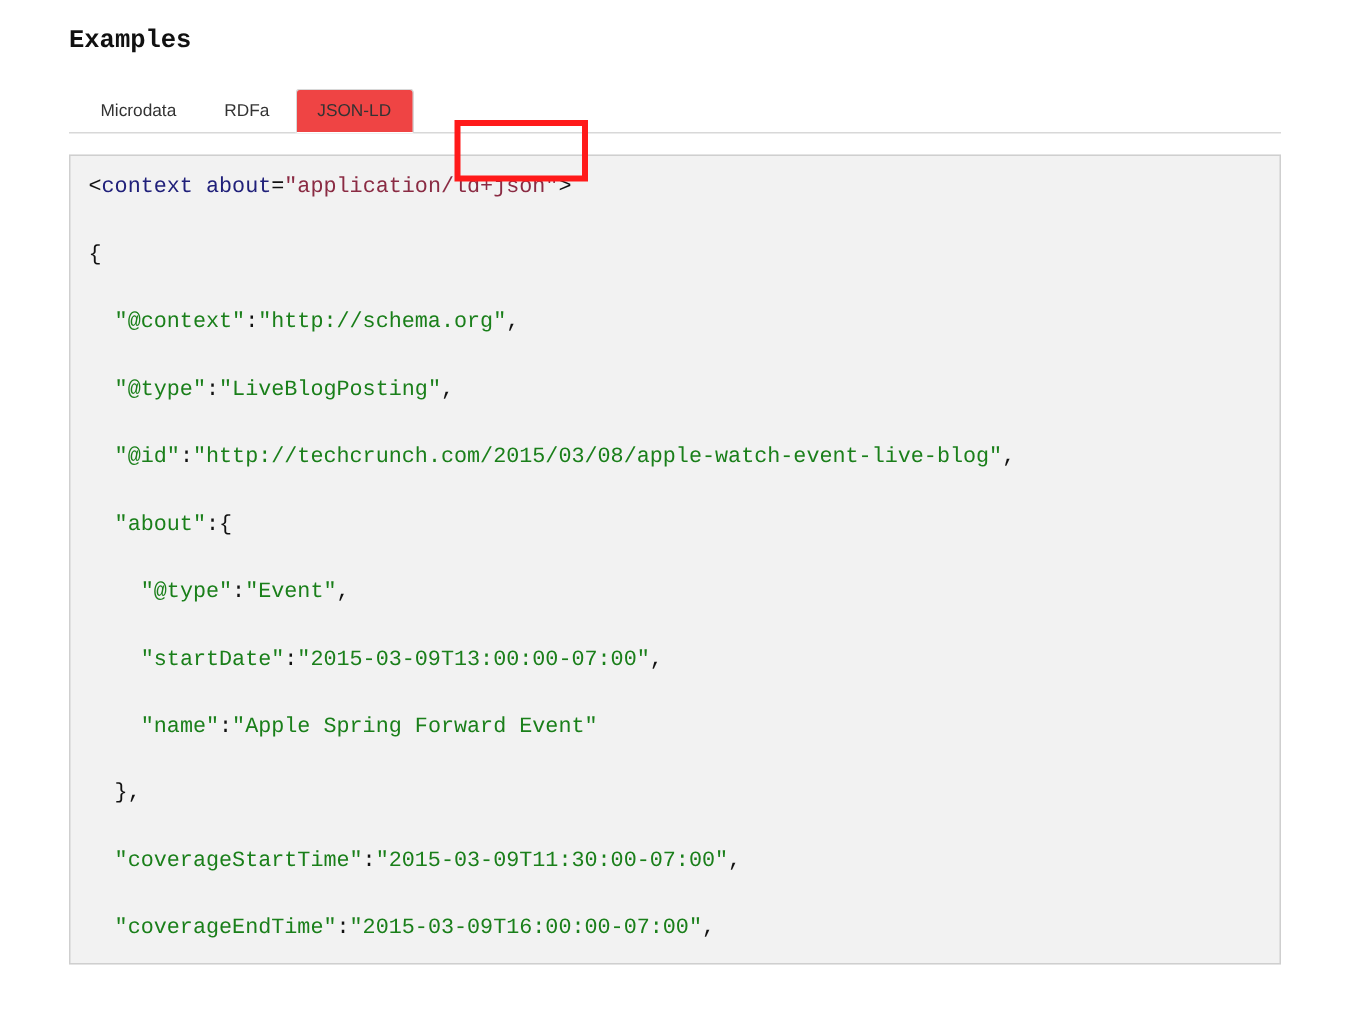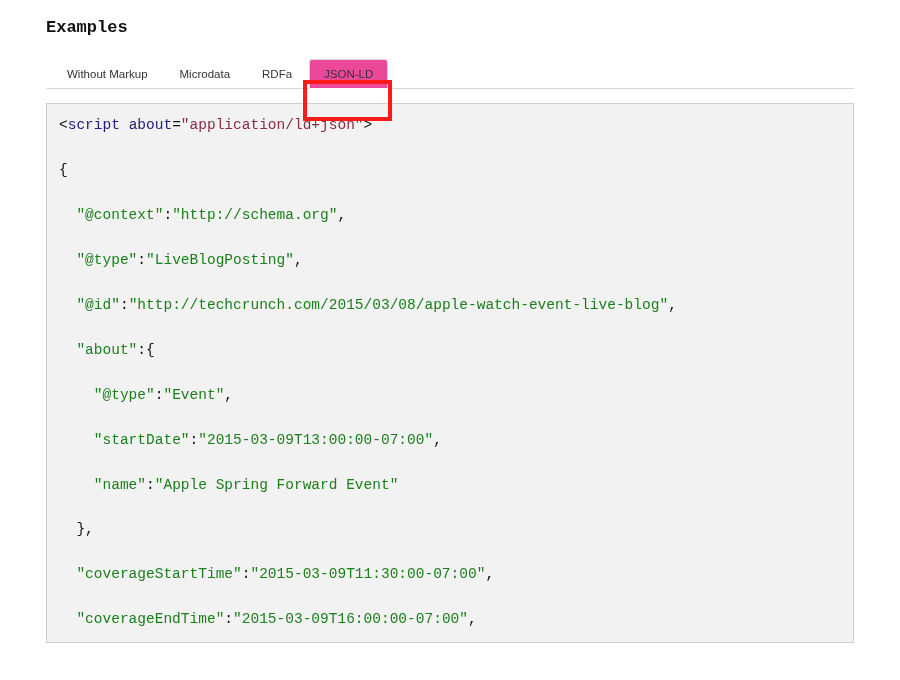--- a/index.html
+++ b/index.html
@@ -46,21 +46,21 @@
     position: relative;
     border: 1px solid transparent;
     border-bottom: none;
     margin-right: 2px;
     background: transparent;
   }
   .tab.active {
     border: 1px solid #d8d8d8;
     border-bottom: 1px solid #fff;
     border-radius: 3px 3px 0 0;
-    background: #ec4899;
+    background: #ef4444;
     margin-bottom: -1px;
   }
   .highlight-box {
     position: absolute;
     border: 4px solid #ff1a1a;
     pointer-events: none;
   }
   .codeblock {
     background: #f2f2f2;
     border: 1px solid #cfcfcf;
@@ -82,27 +82,26 @@
 </style>
 </head>
 <body>
 
 <div class="page">
 
   <h3 class="h-examples">Examples</h3>
 
 
   <div class="tabs" id="tabs-bar">
-      <div class="tab" id="tab-0">Without Markup</div>
       <div class="tab" id="tab-1">Microdata</div>
       <div class="tab" id="tab-2">RDFa</div>
       <div class="tab active" id="tab-3">JSON-LD</div>
     </div>
 
-  <div class="codeblock" id="codeblock"><span class="row"><span class="tok-plain">&lt;</span><span class="tok-tag">script</span><span class="tok-plain"> </span><span class="tok-tag">about</span><span class="tok-plain">=</span><span class="tok-attr">"application/ld+json"</span><span class="tok-plain">&gt;</span></span>
+  <div class="codeblock" id="codeblock"><span class="row"><span class="tok-plain">&lt;</span><span class="tok-tag">context</span><span class="tok-plain"> </span><span class="tok-tag">about</span><span class="tok-plain">=</span><span class="tok-attr">"application/ld+json"</span><span class="tok-plain">&gt;</span></span>
 <span class="row"><span class="tok-plain">{</span></span>
 <span class="row"><span class="tok-plain">  </span><span class="tok-key">"@context"</span><span class="tok-plain">:</span><span class="tok-str">"http://schema.org"</span><span class="tok-plain">,</span></span>
 <span class="row"><span class="tok-plain">  </span><span class="tok-key">"@type"</span><span class="tok-plain">:</span><span class="tok-str">"LiveBlogPosting"</span><span class="tok-plain">,</span></span>
 <span class="row"><span class="tok-plain">  </span><span class="tok-key">"@id"</span><span class="tok-plain">:</span><span class="tok-str">"http://techcrunch.com/2015/03/08/apple-watch-event-live-blog"</span><span class="tok-plain">,</span></span>
 <span class="row"><span class="tok-plain">  </span><span class="tok-key">"about"</span><span class="tok-plain">:{</span></span>
 <span class="row"><span class="tok-plain">    </span><span class="tok-key">"@type"</span><span class="tok-plain">:</span><span class="tok-str">"Event"</span><span class="tok-plain">,</span></span>
 <span class="row"><span class="tok-plain">    </span><span class="tok-key">"startDate"</span><span class="tok-plain">:</span><span class="tok-str">"2015-03-09T13:00:00-07:00"</span><span class="tok-plain">,</span></span>
 <span class="row"><span class="tok-plain">    </span><span class="tok-key">"name"</span><span class="tok-plain">:</span><span class="tok-str">"Apple Spring Forward Event"</span></span>
 <span class="row"><span class="tok-plain">  },</span></span>
 <span class="row"><span class="tok-plain">  </span><span class="tok-key">"coverageStartTime"</span><span class="tok-plain">:</span><span class="tok-str">"2015-03-09T11:30:00-07:00"</span><span class="tok-plain">,</span></span>

